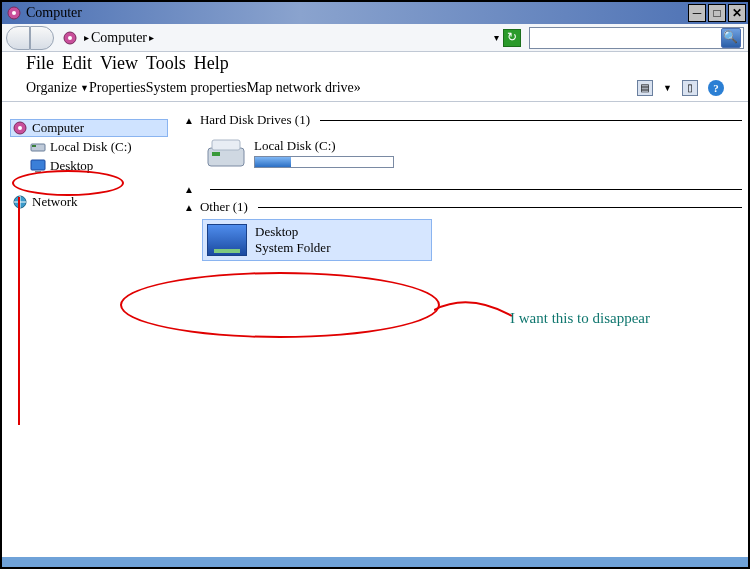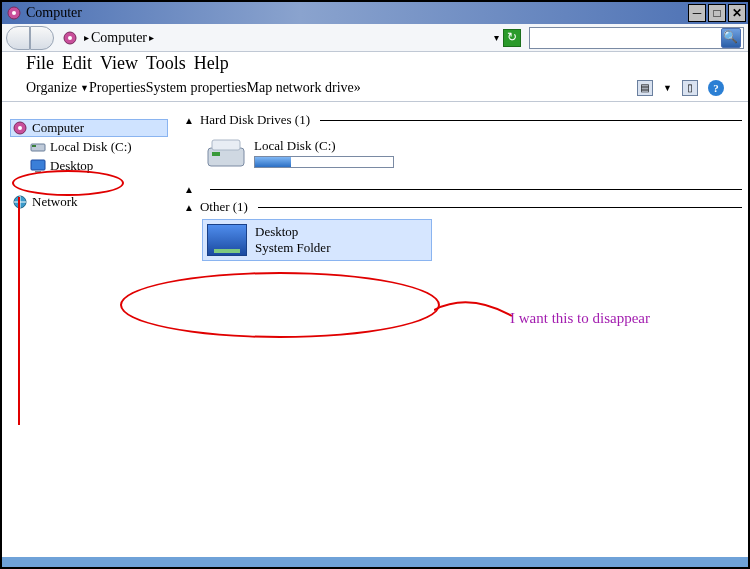--- a/index.html
+++ b/index.html
@@ -60,21 +60,21 @@
   .drive-item.sel { background:#d6e6ff; border:1px solid #8ab4f0; width:230px; }
   .drive-icon { width:40px;height:36px;flex:0 0 40px; }
   .drive-text { display:flex; flex-direction:column; }
   .gauge { width:140px;height:12px;border:1px solid #7a8aa3;background:#fff;margin:2px 0;position:relative; }
   .gauge .fill { position:absolute;left:0;top:0;bottom:0;background:linear-gradient(#7fb7f5,#2b6fc4); }
 
   .desktop-icon { width:40px;height:32px;background:linear-gradient(#4f8ded,#1b4aa0);border:1px solid #194088;position:relative; }
   .desktop-icon::after{content:"";position:absolute;left:6px;right:6px;bottom:2px;height:4px;background:#7fc97f;}
 
   
-  .ann { position:absolute; color:#a21caf; font-family:"Times New Roman",serif; font-size:15px; pointer-events:none; }
+  .ann { position:absolute; color:#0f766e; font-family:"Times New Roman",serif; font-size:15px; pointer-events:none; }
   .oval { position:absolute; border:2px solid #e00000; border-radius:50%; pointer-events:none; }
   svg.ann-svg { position:absolute; pointer-events:none; }
 
   
   .bottom { position:absolute; left:0; right:0; bottom:0; height:10px; background:#6fa2d8; }
 </style>
 </head>
 <body>
 
 <div class="window">

